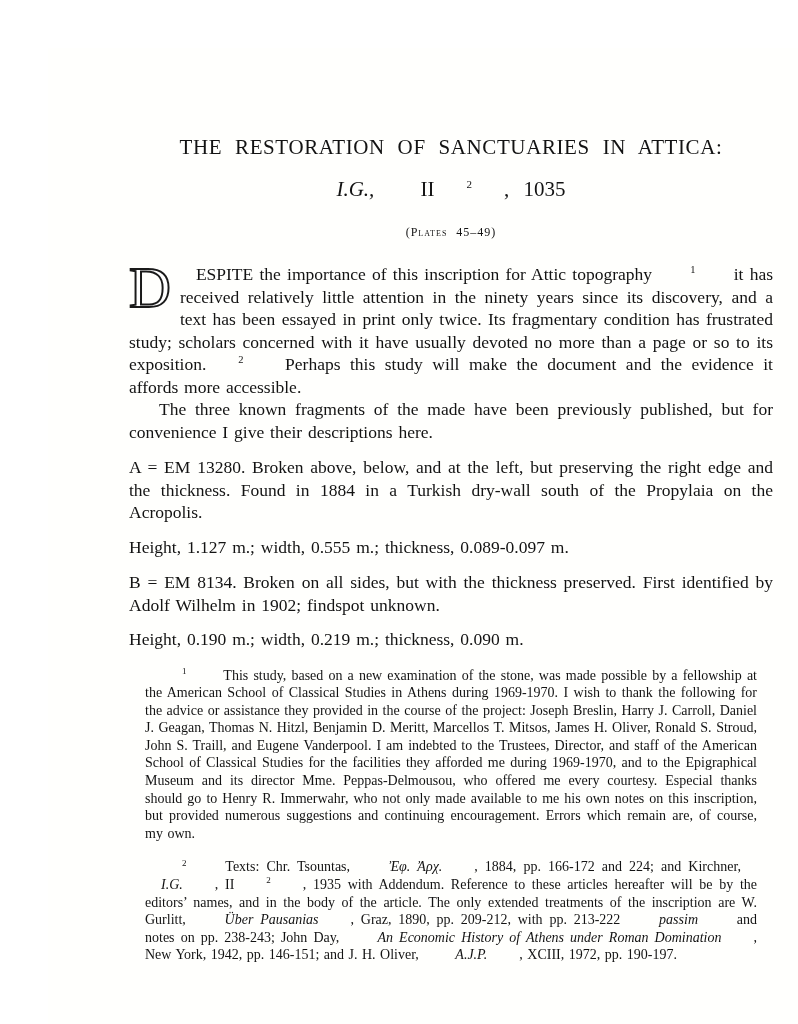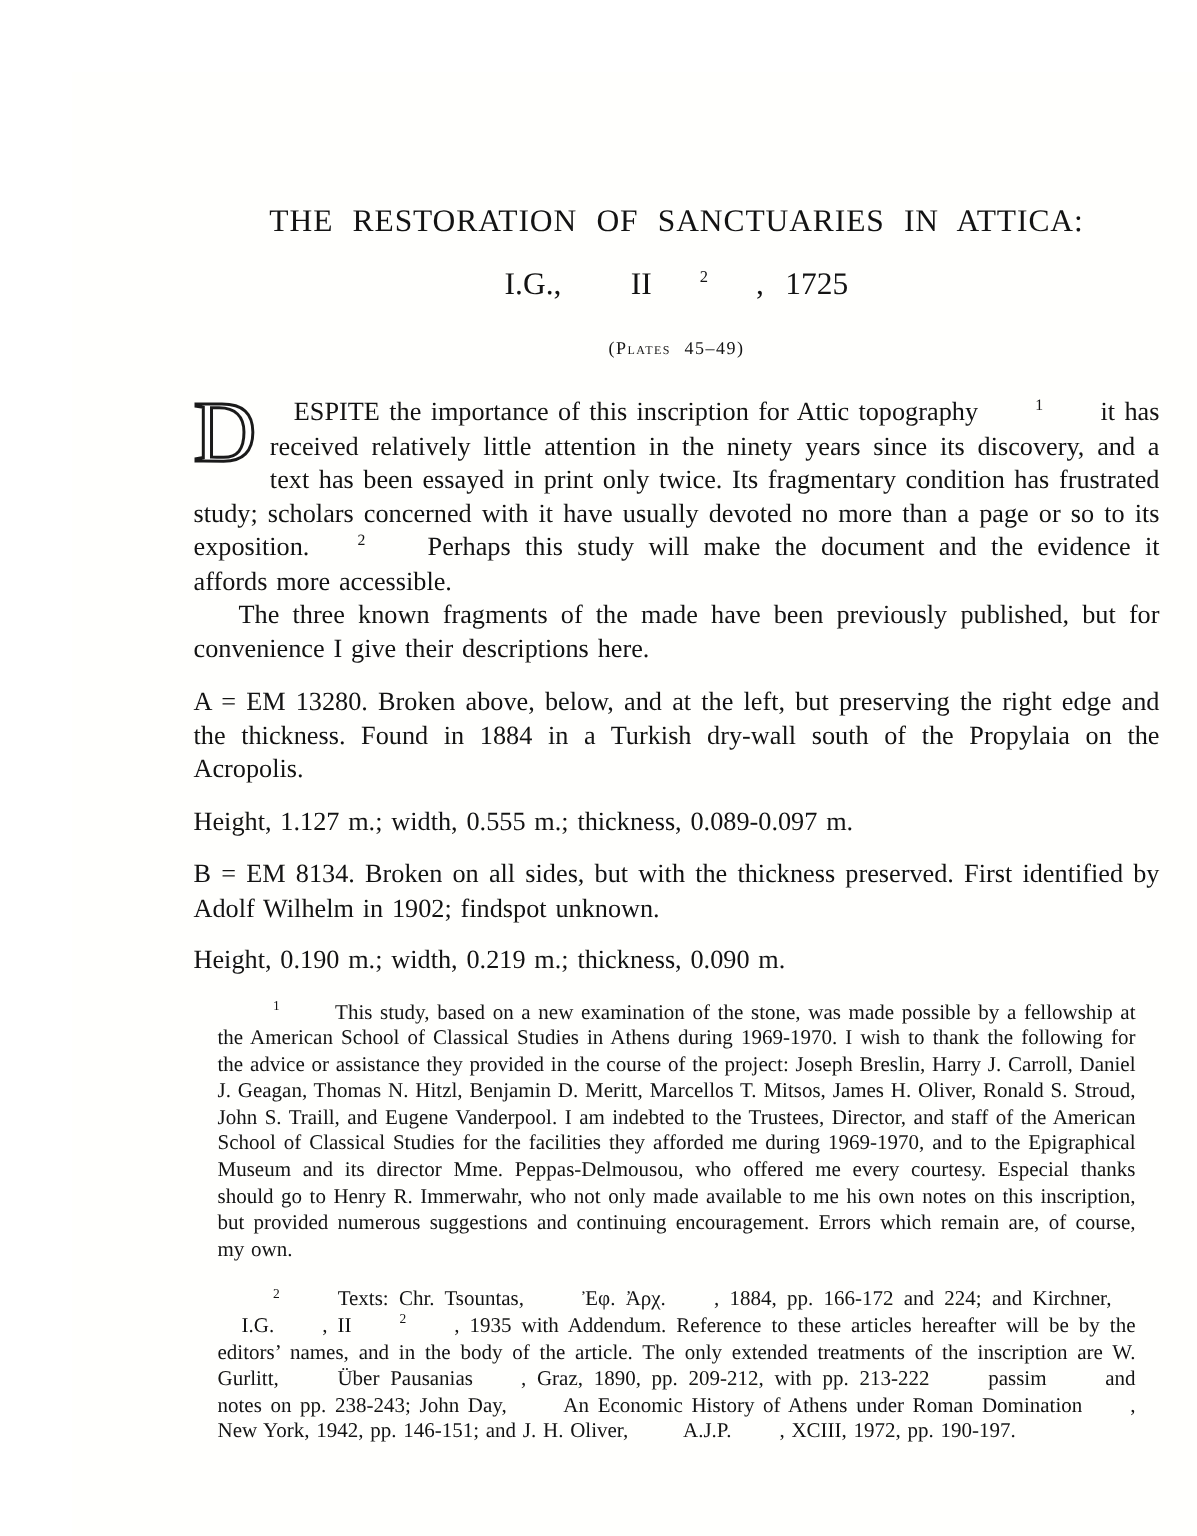--- a/index.html
+++ b/index.html
@@ -23,21 +23,21 @@
     font-size: 21px; font-weight: normal;
     letter-spacing: 0.6px; word-spacing: 7px;
     line-height: 26px;
     white-space: nowrap;
   }
   .title-line2 {
     font-size: 21px; line-height: 27px;
     margin-top: 6px; word-spacing: 9px;
   }
   .title-line2 sup { font-size: 11px; line-height: 0; vertical-align: super; }
-  .italic { }
+  .italic { font-style: italic; }
   .plates {
     margin-top: 19px;
     font-size: 12px; line-height: 21px;
     font-variant: small-caps;
     letter-spacing: 1px; word-spacing: 5px;
   }
 
   
   .body-text {
     margin-top: 20px;
@@ -75,21 +75,21 @@
   .footnote { text-indent: 21px; }
   .footnote sup { font-size: 9px; line-height: 0; vertical-align: super; }
 </style>
 </head>
 <body>
 
 <div class="page">
 
   <header class="title-block">
     <h1 class="title-line1">THE RESTORATION OF SANCTUARIES IN ATTICA:</h1>
-    <div class="title-line2"><span class="italic">I.G.,</span> <span>II</span><sup>2</sup><span>, 1725</span></div>
+    <div class="title-line2"><span class="italic">I.G.,</span> <span>II</span><sup>2</sup><span>, 1035</span></div>
     <div class="plates">(Plates 45–49)</div>
   </header>
 
   <main class="body-text">
 
     <p><span class="dropcap">D</span><span>ESPITE the importance of this inscription for Attic topography </span><sup class="fnref">1</sup><span> it has received relatively little attention in the ninety years since its discovery, and a text has been essayed in print only twice. Its fragmentary condition has frustrated study; scholars concerned with it have usually devoted no more than a page or so to its exposition.</span><sup class="fnref">2</sup><span> Perhaps this study will make the document and the evidence it affords more accessible.</span></p>
 
     <p class="para-indent">The three known fragments of the made have been previously published, but for convenience I give their descriptions here.</p>
 
     <p class="frag-desc">A = EM 13280. Broken above, below, and at the left, but preserving the right edge and the thickness. Found in 1884 in a Turkish dry-wall south of the Propylaia on the Acropolis.</p>

